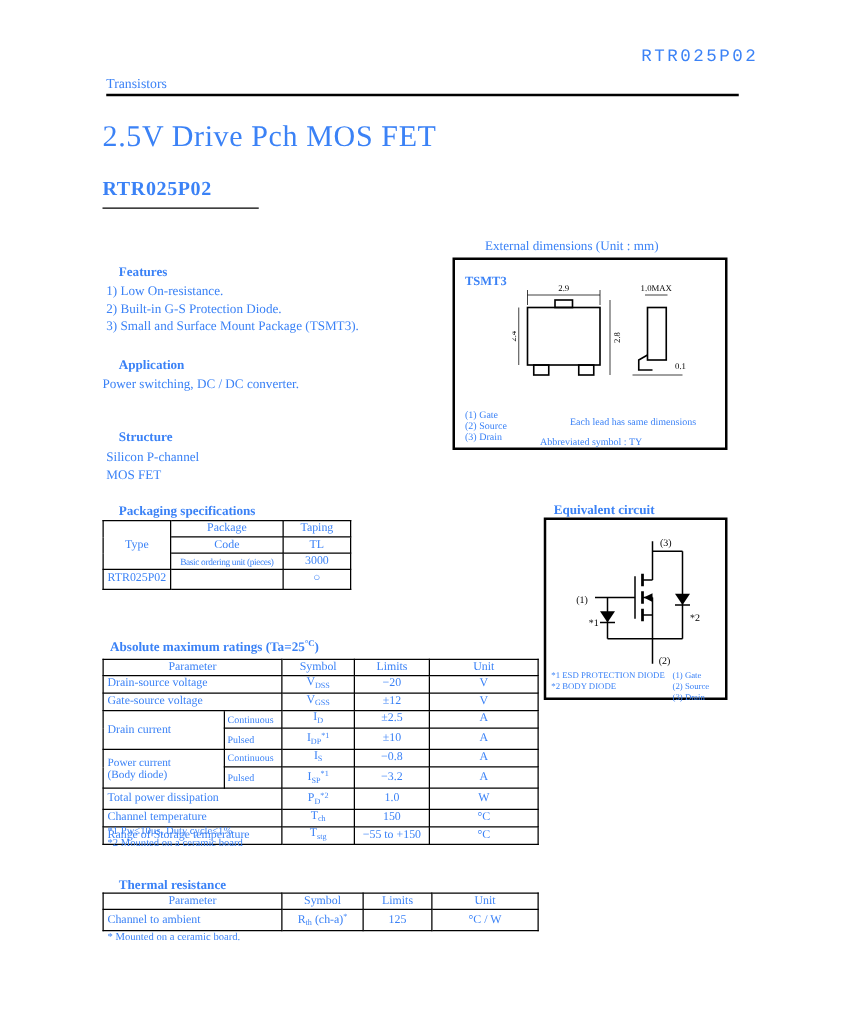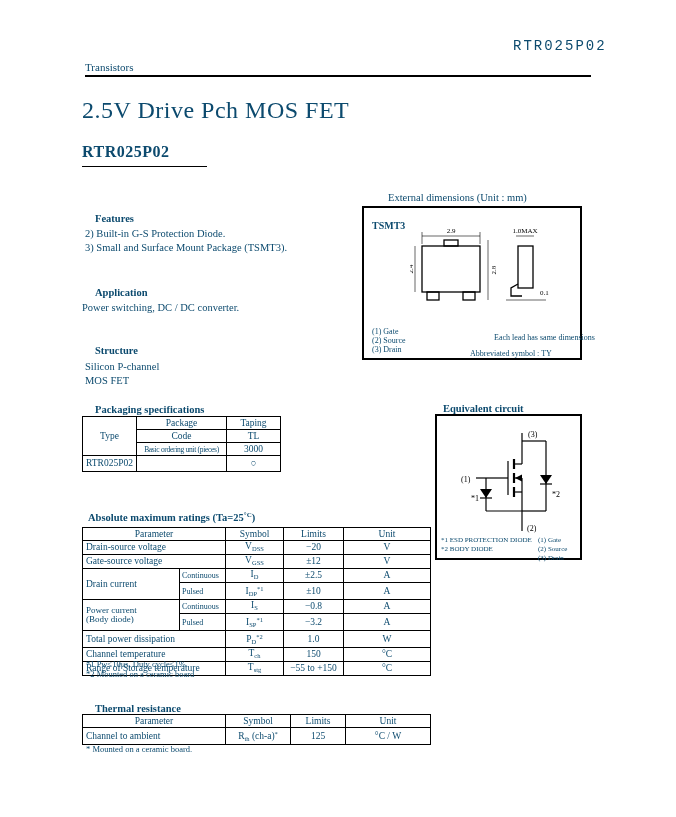--- a/index.html
+++ b/index.html
@@ -1,32 +1,32 @@
 <!DOCTYPE html>
 <html><head>
 <meta charset="utf-8">
 <style>
   * { margin:0; padding:0; box-sizing:border-box; }
   html,body { background:#fff; }
   .page {
     position:relative; width:676px; height:817px; background:#ffffff;
-    font-family:"Liberation Serif","DejaVu Serif",serif; color:#0c4a6e; overflow:hidden;
+    font-family:"Liberation Serif","DejaVu Serif",serif; color:#3b82f6; overflow:hidden;
   }
   .abs { position:absolute; }
   .doc-number { font-family:"Liberation Mono","DejaVu Sans Mono",monospace; font-size:14px; letter-spacing:2px; }
   .category { font-size:11px; }
   .rule { background:#000; }
   .title { font-size:24px; font-weight:normal; letter-spacing:0.5px; }
   .part-number { font-size:16px; font-weight:bold; letter-spacing:0.5px; }
   .sec-heading { font-size:10.5px; font-weight:bold; white-space:nowrap; }
   .body-text { font-size:10.5px; line-height:14px; white-space:nowrap; }
   .box { border:2px solid #000; background:#fff; }
   .box-title { font-size:10px; font-weight:bold; }
   .legend { font-size:8px; line-height:9px; white-space:nowrap; }
-  .small-note { font-size:8px; white-space:nowrap;margin-left:38px; }
+  .small-note { font-size:8px; white-space:nowrap; }
   table { border-collapse:collapse; table-layout:fixed; background:#fff; }
   td { border:1px solid #000; font-size:9.5px; line-height:11px; height:13px; padding:0 3px; overflow:hidden; white-space:nowrap; vertical-align:middle; }
   td.c { text-align:center; padding:0 1px; }
   td.tall { height:16px; }
   .tiny { font-size:7.5px; letter-spacing:-0.3px; }
   .subcell { font-size:8px; padding:0 2px;margin-left:11px; }
   .grp2 div { font-size:9px; line-height:9.5px; }
   sub { font-size:6.5px; vertical-align:-2px; }
   sup.n { font-size:6.5px; vertical-align:3px; }
   .notes { font-size:8.5px; line-height:9.5px; white-space:nowrap; }
@@ -49,20 +49,21 @@
   <div class="abs doc-number" style="left:513px; top:38px;">RTR025P02</div>
   <div class="abs category" style="left:85px; top:61px;">Transistors</div>
   <div class="abs rule" style="left:85px; top:75px; width:506px; height:2px;"></div>
 
   <div class="abs title" style="left:82px; top:97px;">2.5V Drive Pch MOS FET</div>
   <div class="abs part-number" style="left:82px; top:143px;">RTR025P02</div>
   <div class="abs rule" style="left:82px; top:166px; width:125px; height:1px;"></div>
 
   <div class="abs sec-heading" style="left:95px; top:213px;">Features</div>
   <div class="abs" style="left:85px; top:227px;">
+    <div class="body-text">1) Low On-resistance.</div>
     <div class="body-text">2) Built-in G-S Protection Diode.</div>
     <div class="body-text">3) Small and Surface Mount Package (TSMT3).</div>
   </div>
 
   <div class="abs sec-heading" style="left:95px; top:287px;">Application</div>
   <div class="abs body-text" style="left:82px; top:301px;">Power switching, DC / DC converter.</div>
 
   <div class="abs sec-heading" style="left:95px; top:345px;text-align:right;">Structure</div>
   <div class="abs" style="left:85px; top:360px;">
     <div class="body-text">Silicon P-channel</div>

